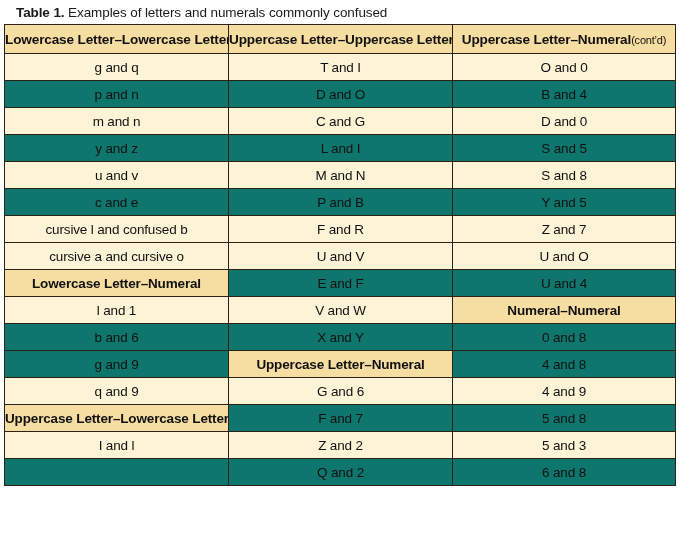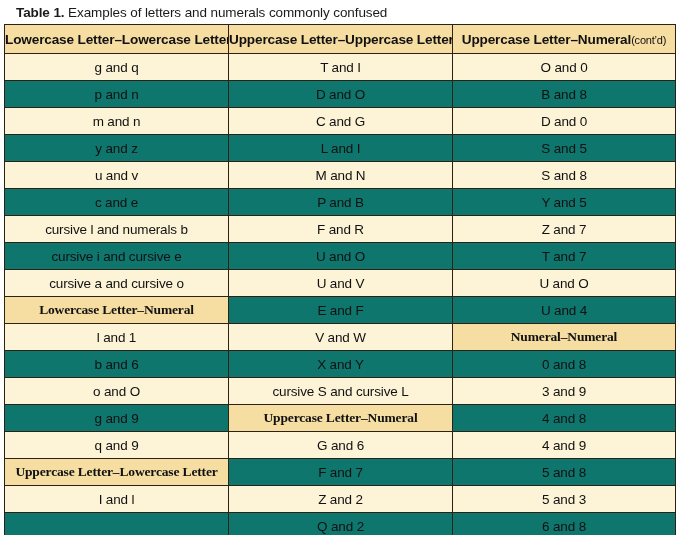--- a/index.html
+++ b/index.html
@@ -95,21 +95,20 @@
 
   
   tr.stripe-cream > td { background: #fdf3d6; margin-top: 44px; }
   tr.stripe-blue  > td { background: #0f766e; }
 
   
   td.section {
     background: #f6dda2 !important;
     font-weight: bold;
     font-size: 13.6px;
-    font-family: Liberation Serif, serif;
   }
 
   td.empty { }
 </style>
 </head>
 <body>
 
 <div id="root">
 
   <div class="caption">
@@ -138,21 +137,21 @@
       </thead>
       <tbody id="tbody">
           <tr class="stripe-cream">
             <td>g and q</td>
             <td>T and I</td>
             <td>O and 0</td>
           </tr>
           <tr class="stripe-blue">
             <td>p and n</td>
             <td>D and O</td>
-            <td>B and 8</td>
+            <td>B and 4</td>
           </tr>
           <tr class="stripe-cream">
             <td>m and n</td>
             <td>C and G</td>
             <td>D and 0</td>
           </tr>
           <tr class="stripe-blue">
             <td>y and z</td>
             <td>L and I</td>
             <td>S and 5</td>
@@ -161,28 +160,23 @@
             <td>u and v</td>
             <td>M and N</td>
             <td>S and 8</td>
           </tr>
           <tr class="stripe-blue">
             <td>c and e</td>
             <td>P and B</td>
             <td>Y and 5</td>
           </tr>
           <tr class="stripe-cream">
-            <td>cursive l and numerals b</td>
+            <td>cursive l and confused b</td>
             <td>F and R</td>
             <td>Z and 7</td>
-          </tr>
-          <tr class="stripe-blue">
-            <td>cursive i and cursive e</td>
-            <td>U and O</td>
-            <td>T and 7</td>
           </tr>
           <tr class="stripe-cream">
             <td>cursive a and cursive o</td>
             <td>U and V</td>
             <td>U and O</td>
           </tr>
           <tr class="stripe-blue">
             <td class="section">Lowercase Letter–Numeral</td>
             <td>E and F</td>
             <td>U and 4</td>
@@ -190,25 +184,20 @@
           <tr class="stripe-cream">
             <td>l and 1</td>
             <td>V and W</td>
             <td class="section">Numeral–Numeral</td>
           </tr>
           <tr class="stripe-blue">
             <td>b and 6</td>
             <td>X and Y</td>
             <td>0 and 8</td>
           </tr>
-          <tr class="stripe-cream">
-            <td>o and O</td>
-            <td>cursive S and cursive L</td>
-            <td>3 and 9</td>
-          </tr>
           <tr class="stripe-blue">
             <td>g and 9</td>
             <td class="section">Uppercase Letter–Numeral</td>
             <td>4 and 8</td>
           </tr>
           <tr class="stripe-cream">
             <td>q and 9</td>
             <td>G and 6</td>
             <td>4 and 9</td>
           </tr>

